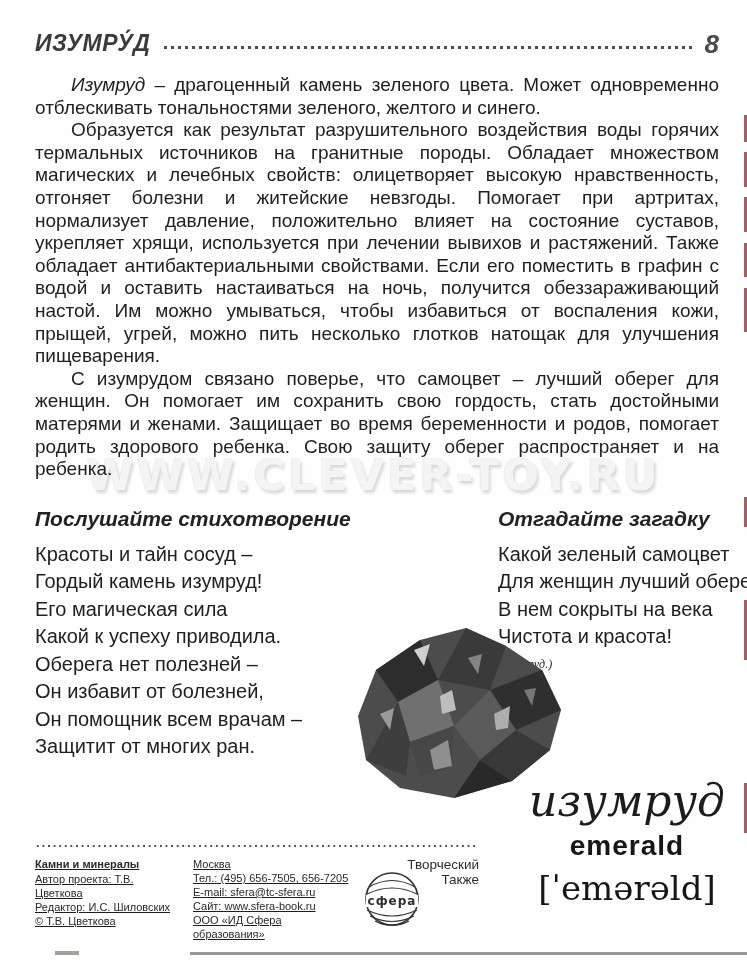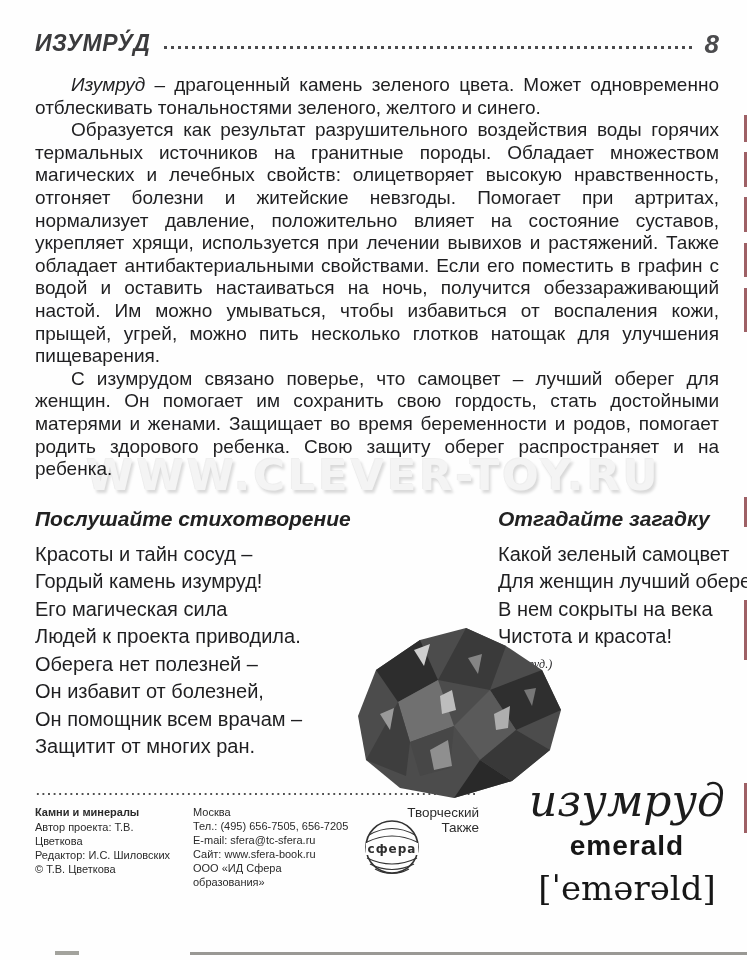--- a/index.html
+++ b/index.html
@@ -39,21 +39,21 @@
   
   .rock{position:absolute;left:328px;top:618px;z-index:3;}
 
   
   .vocab{position:absolute;left:518px;top:776px;width:218px;text-align:center;z-index:4;}
   .vocab-script{font-family:"DejaVu Serif",serif;font-style:italic;font-size:44px;line-height:50px;color:#1c1c1c;}
   .vocab-english{font-size:28px;font-weight:bold;line-height:40px;letter-spacing:1px;color:#161616;}
   .vocab-transcription{font-family:"DejaVu Serif",serif;font-size:34px;line-height:44px;color:#161616;}
 
   
-  .footer{position:absolute;left:35px;top:792px;width:440px;z-index:2;}
+  .footer{position:absolute;left:35px;top:844px;width:440px;z-index:2;text-decoration:underline;}
   .footer-dots{height:4px;margin-bottom:9px;
                background-image:radial-gradient(circle,#4f4f4f 1.1px,transparent 1.35px);
                background-size:5.6px 4px;background-repeat:repeat-x;background-position:0 50%;}
   .footer-cols{display:flex;gap:12px;font-size:11px;line-height:14px;color:#2a2a2a;}
   .f-col1{width:146px;}
   .f-col2{width:158px;}
   .f-col3{position:relative;flex:1;height:78px;}
   .footer-title{font-weight:bold;margin-bottom:1px;}
   .logo-name{position:absolute;right:-4px;top:0;text-align:right;font-size:13.5px;line-height:15px;color:#2b2b2b;}
   .logo-sphere{position:absolute;left:0;top:13px;}
@@ -81,21 +81,21 @@
     <p class="body-p"><span class="lead-italic">Изумруд</span><span> – драгоценный камень зеленого цвета. Может одновременно отблескивать тональностями зеленого, желтого и синего.</span></p>
     <p class="body-p"><span>Образуется как результат разрушительного воздействия воды горячих термальных источников на гранитные породы. Обладает множеством магических и лечебных свойств: олицетворяет высокую нравственность, отгоняет болезни и житейские невзгоды. Помогает при артритах, нормализует давление, положительно влияет на состояние суставов, укрепляет хрящи, используется при лечении вывихов и растяжений. Также обладает антибактериальными свойствами. Если его поместить в графин с водой и оставить настаиваться на ночь, получится обеззараживающий настой. Им можно умываться, чтобы избавиться от воспаления кожи, прыщей, угрей, можно пить несколько глотков натощак для улучшения пищеварения.</span></p>
     <p class="body-p"><span>С изумрудом связано поверье, что самоцвет – лучший оберег для женщин. Он помогает им сохранить свою гордость, стать достойными матерями и женами. Защищает во время беременности и родов, помогает родить здорового ребенка. Свою защиту оберег распространяет и на ребенка.</span></p>
 
     <div class="twocol">
       <div class="col-left">
         <h2 class="sec-heading">Послушайте стихотворение</h2>
         <div class="verse-line">Красоты и тайн сосуд –</div>
         <div class="verse-line">Гордый камень изумруд!</div>
         <div class="verse-line">Его магическая сила</div>
-        <div class="verse-line">Людей к проекта приводила.</div>
+        <div class="verse-line">Какой к успеху приводила.</div>
         <div class="verse-line">Оберега нет полезней –</div>
         <div class="verse-line">Он избавит от болезней,</div>
         <div class="verse-line">Он помощник всем врачам –</div>
         <div class="verse-line">Защитит от многих ран.</div>
 
       </div>
 
       <div class="col-right">
         <h2 class="sec-heading">Отгадайте загадку</h2>
         <div class="verse-line">Какой зеленый самоцвет</div>

